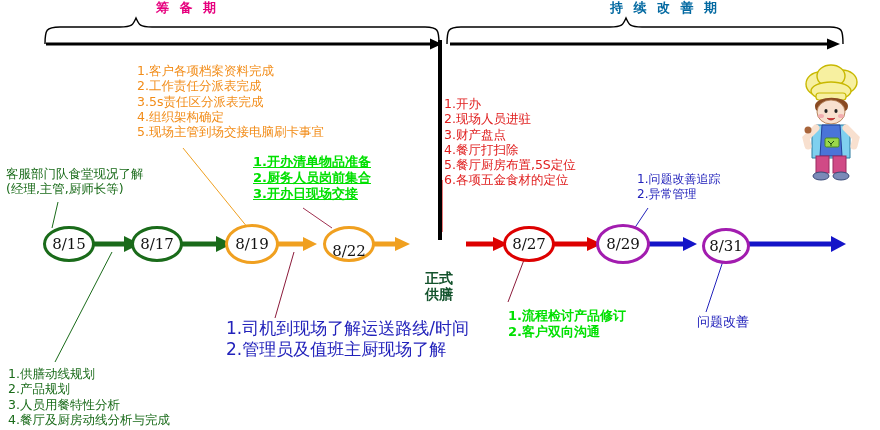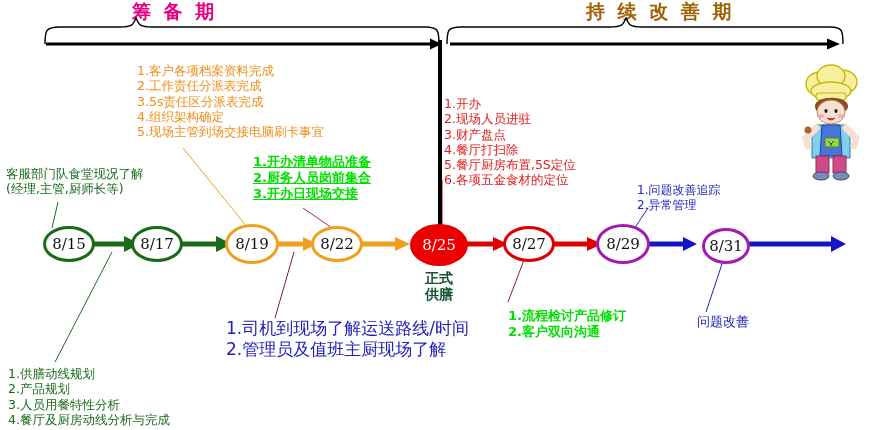--- a/index.html
+++ b/index.html
@@ -3,23 +3,23 @@
 <meta charset="utf-8">
 <style>
   html,body{margin:0;padding:0;background:#ffffff;}
   body{width:880px;height:430px;overflow:hidden;
        font-family:"DejaVu Sans","Liberation Sans",sans-serif;}
   #stage{position:relative;width:880px;height:430px;background:#fff;}
 
   .abs{position:absolute;}
 
   
-  .phase-title{font-size:19px;font-weight:700;letter-spacing:3px;white-space:nowrap;}
+  .phase-title{font-size:13px;font-weight:700;letter-spacing:3px;white-space:nowrap;margin-left:24px;}
   #phase1-title{left:132px;top:-1px;color:#e6007e;}
-  #phase2-title{left:586px;top:-1px;color:#a16207;}
+  #phase2-title{left:586px;top:-1px;color:#0369a1;}
 
   
   .node{border-radius:50%;display:flex;align-items:center;justify-content:center;
         box-sizing:border-box;background:#fff;z-index:6;}
   .node span{font-family:"DejaVu Serif","Liberation Serif",serif;
              font-size:15px;line-height:1;color:#111;}
   .node.green{border:3px solid #1a6b1a;}
   .node.orange{border:3px solid #f0a020;}
   .node.red-filled{border:2px solid #e00000;background:#ee0000;}
   .node.red-filled span{color:#ffffff;font-weight:400;}
@@ -114,25 +114,22 @@
 
   <div class="abs node green" style="left:43px;top:226px;width:52px;height:36px;">
     <span>8/15</span>
   </div>
   <div class="abs node green" style="left:131px;top:226px;width:52px;height:36px;">
     <span>8/17</span>
   </div>
   <div class="abs node orange" style="left:225px;top:224px;width:54px;height:40px;">
     <span>8/19</span>
   </div>
-  <div class="abs node orange" style="left:311px;top:226px;width:52px;height:36px;">
+  <div class="abs node orange" style="left:323px;top:226px;width:52px;height:36px;align-items:flex-end;">
     <span>8/22</span>
-  </div>
-  <div class="abs node red-filled" style="left:410px;top:224px;width:58px;height:42px;">
-    <span>8/25</span>
   </div>
   <div class="abs node-caption" style="left:408px;top:270px;width:62px;">正式
 供膳</div>
 
   <div class="abs node red" style="left:503px;top:226px;width:52px;height:36px;">
     <span>8/27</span>
   </div>
   <div class="abs node blue" style="left:596px;top:224px;width:54px;height:40px;">
     <span>8/29</span>
   </div>
@@ -162,21 +159,21 @@
   <div class="abs txt t-blue" style="left:226px;top:318px;">1.司机到现场了解运送路线/时间
 2.管理员及值班主厨现场了解</div>
 
   <div class="abs txt t-red" style="left:444px;top:96px;">1.开办
 2.现场人员进驻
 3.财产盘点
 4.餐厅打扫除
 5.餐厅厨房布置,5S定位
 6.各项五金食材的定位</div>
 
-  <div class="abs txt t-blue2" style="left:637px;top:183px;">1.问题改善追踪
+  <div class="abs txt t-blue2" style="left:637px;top:172px;">1.问题改善追踪
 2.异常管理</div>
 
   <div class="abs txt t-green-b" style="left:508px;top:308px;">1.流程检讨产品修订
 2.客户双向沟通</div>
 
   <svg class="abs" id="chef" viewBox="0 0 72 122" width="72" height="122">
 
     <g>
       <ellipse cx="22" cy="22" rx="14" ry="12" fill="#f7f0a0" stroke="#c8b800" stroke-width="1.4"></ellipse>
       <ellipse cx="44" cy="20" rx="15" ry="12" fill="#f7f0a0" stroke="#c8b800" stroke-width="1.4"></ellipse>

